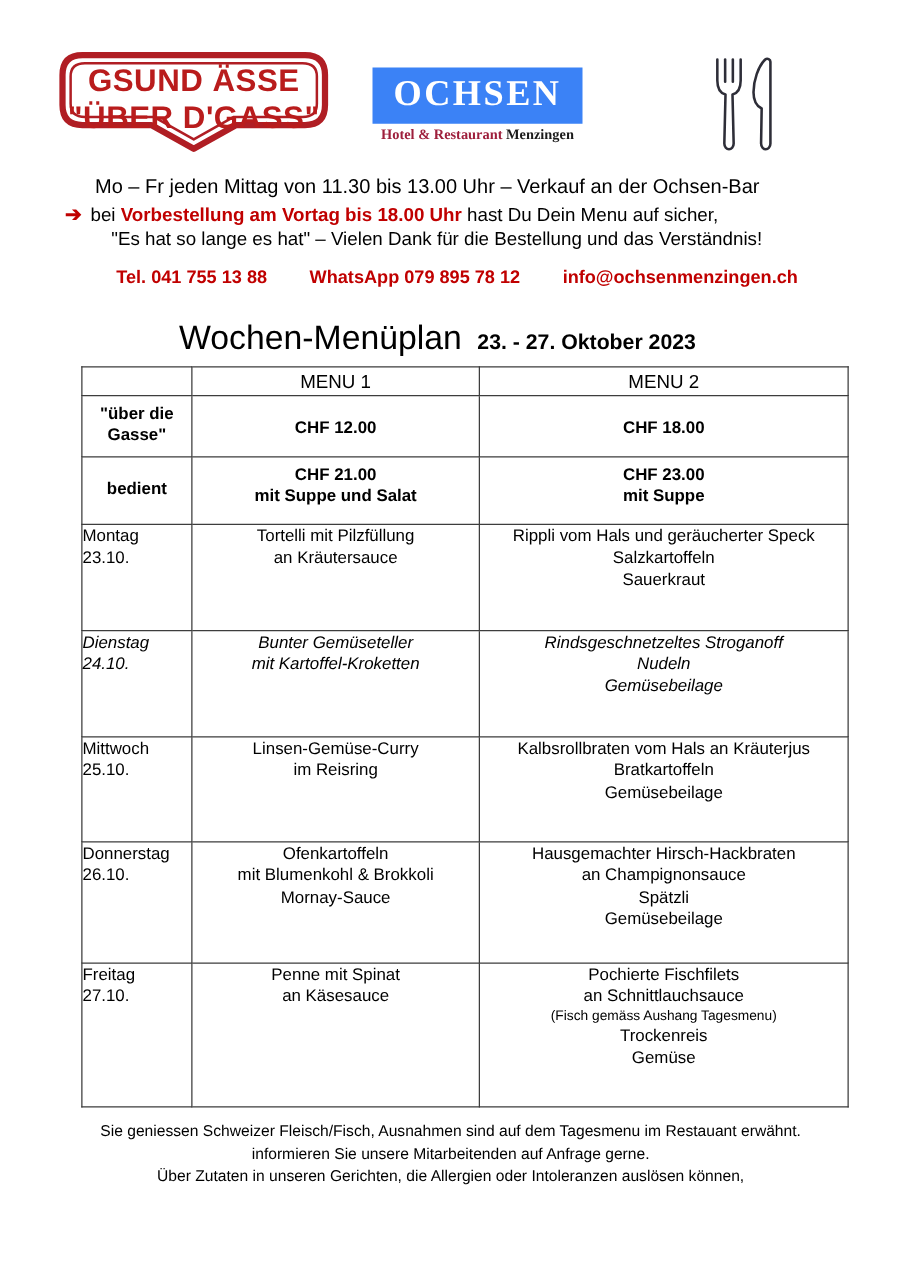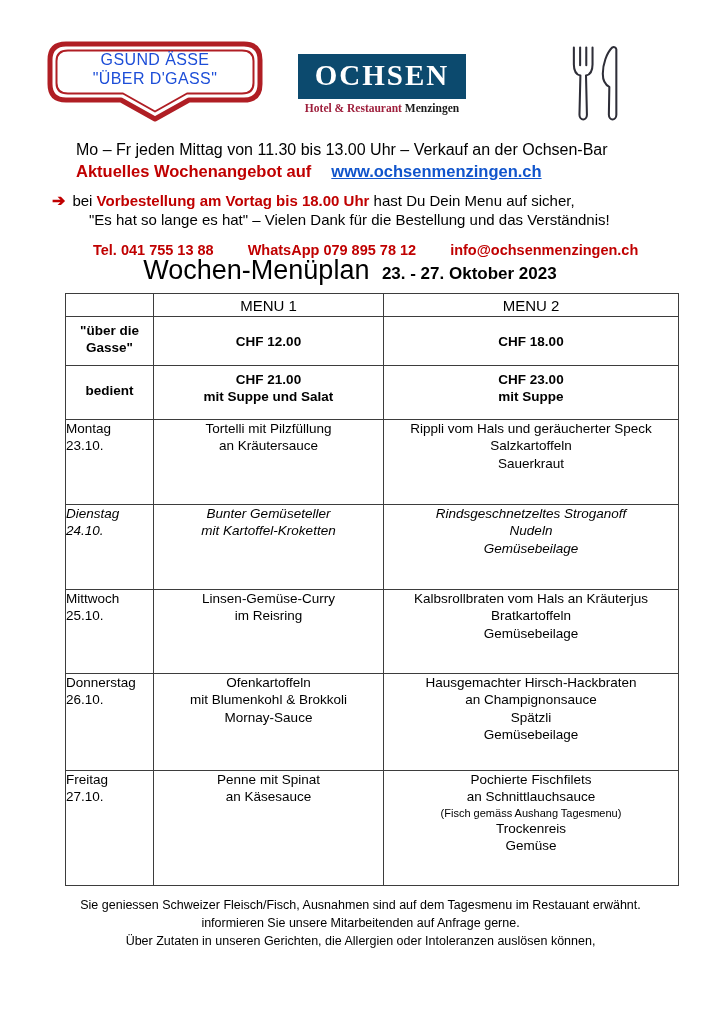--- a/index.html
+++ b/index.html
@@ -3,23 +3,23 @@
 <meta charset="utf-8">
 <style>
   html,body{margin:0;padding:0;background:#fff;}
   .page{position:relative;width:721px;height:1020px;background:#ffffff;overflow:hidden;
         font-family:"Liberation Sans", sans-serif;color:#000;}
 
   
   .bubble{position:absolute;left:46px;top:40px;width:218px;height:84px;}
   .bubble svg{position:absolute;left:0;top:0;}
   .bubble-text{position:absolute;left:0;top:11px;width:100%;text-align:center;
-               font-weight:normal;font-size:16px;line-height:1.16;color:#1d4ed8;letter-spacing:.4px;}
+               font-weight:bold;font-size:25px;line-height:1.16;color:#b91c1c;letter-spacing:.4px;}
   .ochsen{position:absolute;left:298px;top:54px;width:168px;text-align:center;}
-  .ochsen-box{background:#0c4a6e;color:#fff;font-family:"Liberation Serif", serif;
+  .ochsen-box{background:#3b82f6;color:#fff;font-family:"Liberation Serif", serif;
               font-size:29px;font-weight:bold;letter-spacing:2px;padding:5px 4px 7px;}
   .ochsen-tagline{font-family:"Liberation Serif", serif;font-size:11.5px;font-weight:bold;
                   margin-top:3px;color:#9e1f3c;white-space:nowrap;}
   .ochsen-tagline .place{color:#1a1a1a;}
   .cutlery{position:absolute;left:556px;top:42px;}
 
   
   .intro{position:absolute;left:76px;top:141px;width:620px;}
   .hours-line{font-size:16px;margin-bottom:3px;}
   .offer-line{font-size:16.5px;font-weight:bold;margin-bottom:10px;display:flex;gap:20px;}
@@ -87,24 +87,20 @@
         <path d="M15 6 L15 24 C15 31 18 35 22 36 L21 78 C21 81 23 83 25 83 C27 83 29 81 29 78 L28 36 C32 35 35 31 35 24 L35 6" fill="none"></path>
         <path d="M21.7 6 L21.7 25" fill="none"></path>
         <path d="M28.3 6 L28.3 25" fill="none"></path>
         <path d="M56 6 C50 12 46 24 46 34 C46 42 49 46 53 48 L52.5 78 C52.5 81 54.5 83 56.5 83 C58.5 83 60.5 81 60.5 78 L60.5 8 C60.5 6 58 4.5 56 6 Z"></path>
       </g>
     </svg>
   </div>
 
   <div class="intro">
     <div class="hours-line">Mo – Fr jeden Mittag von 11.30 bis 13.00 Uhr – Verkauf an der Ochsen-Bar</div>
-    <div class="offer-line">
-      <span class="offer-label">Aktuelles Wochenangebot auf</span>
-      <span class="offer-link">www.ochsenmenzingen.ch</span>
-    </div>
     <div class="preorder-line">
       <span class="arrow">➔</span><span>bei </span><span class="hl-red">Vorbestellung am Vortag bis 18.00 Uhr</span><span> hast Du Dein Menu auf sicher,</span>
     </div>
     <div class="availability-line">"Es hat so lange es hat" – Vielen Dank für die Bestellung und das Verständnis!</div>
     <div class="contact-line">
       <span>Tel.  041 755 13 88</span>
       <span>WhatsApp 079 895 78 12</span>
       <span>info@ochsenmenzingen.ch</span>
     </div>
   </div>

